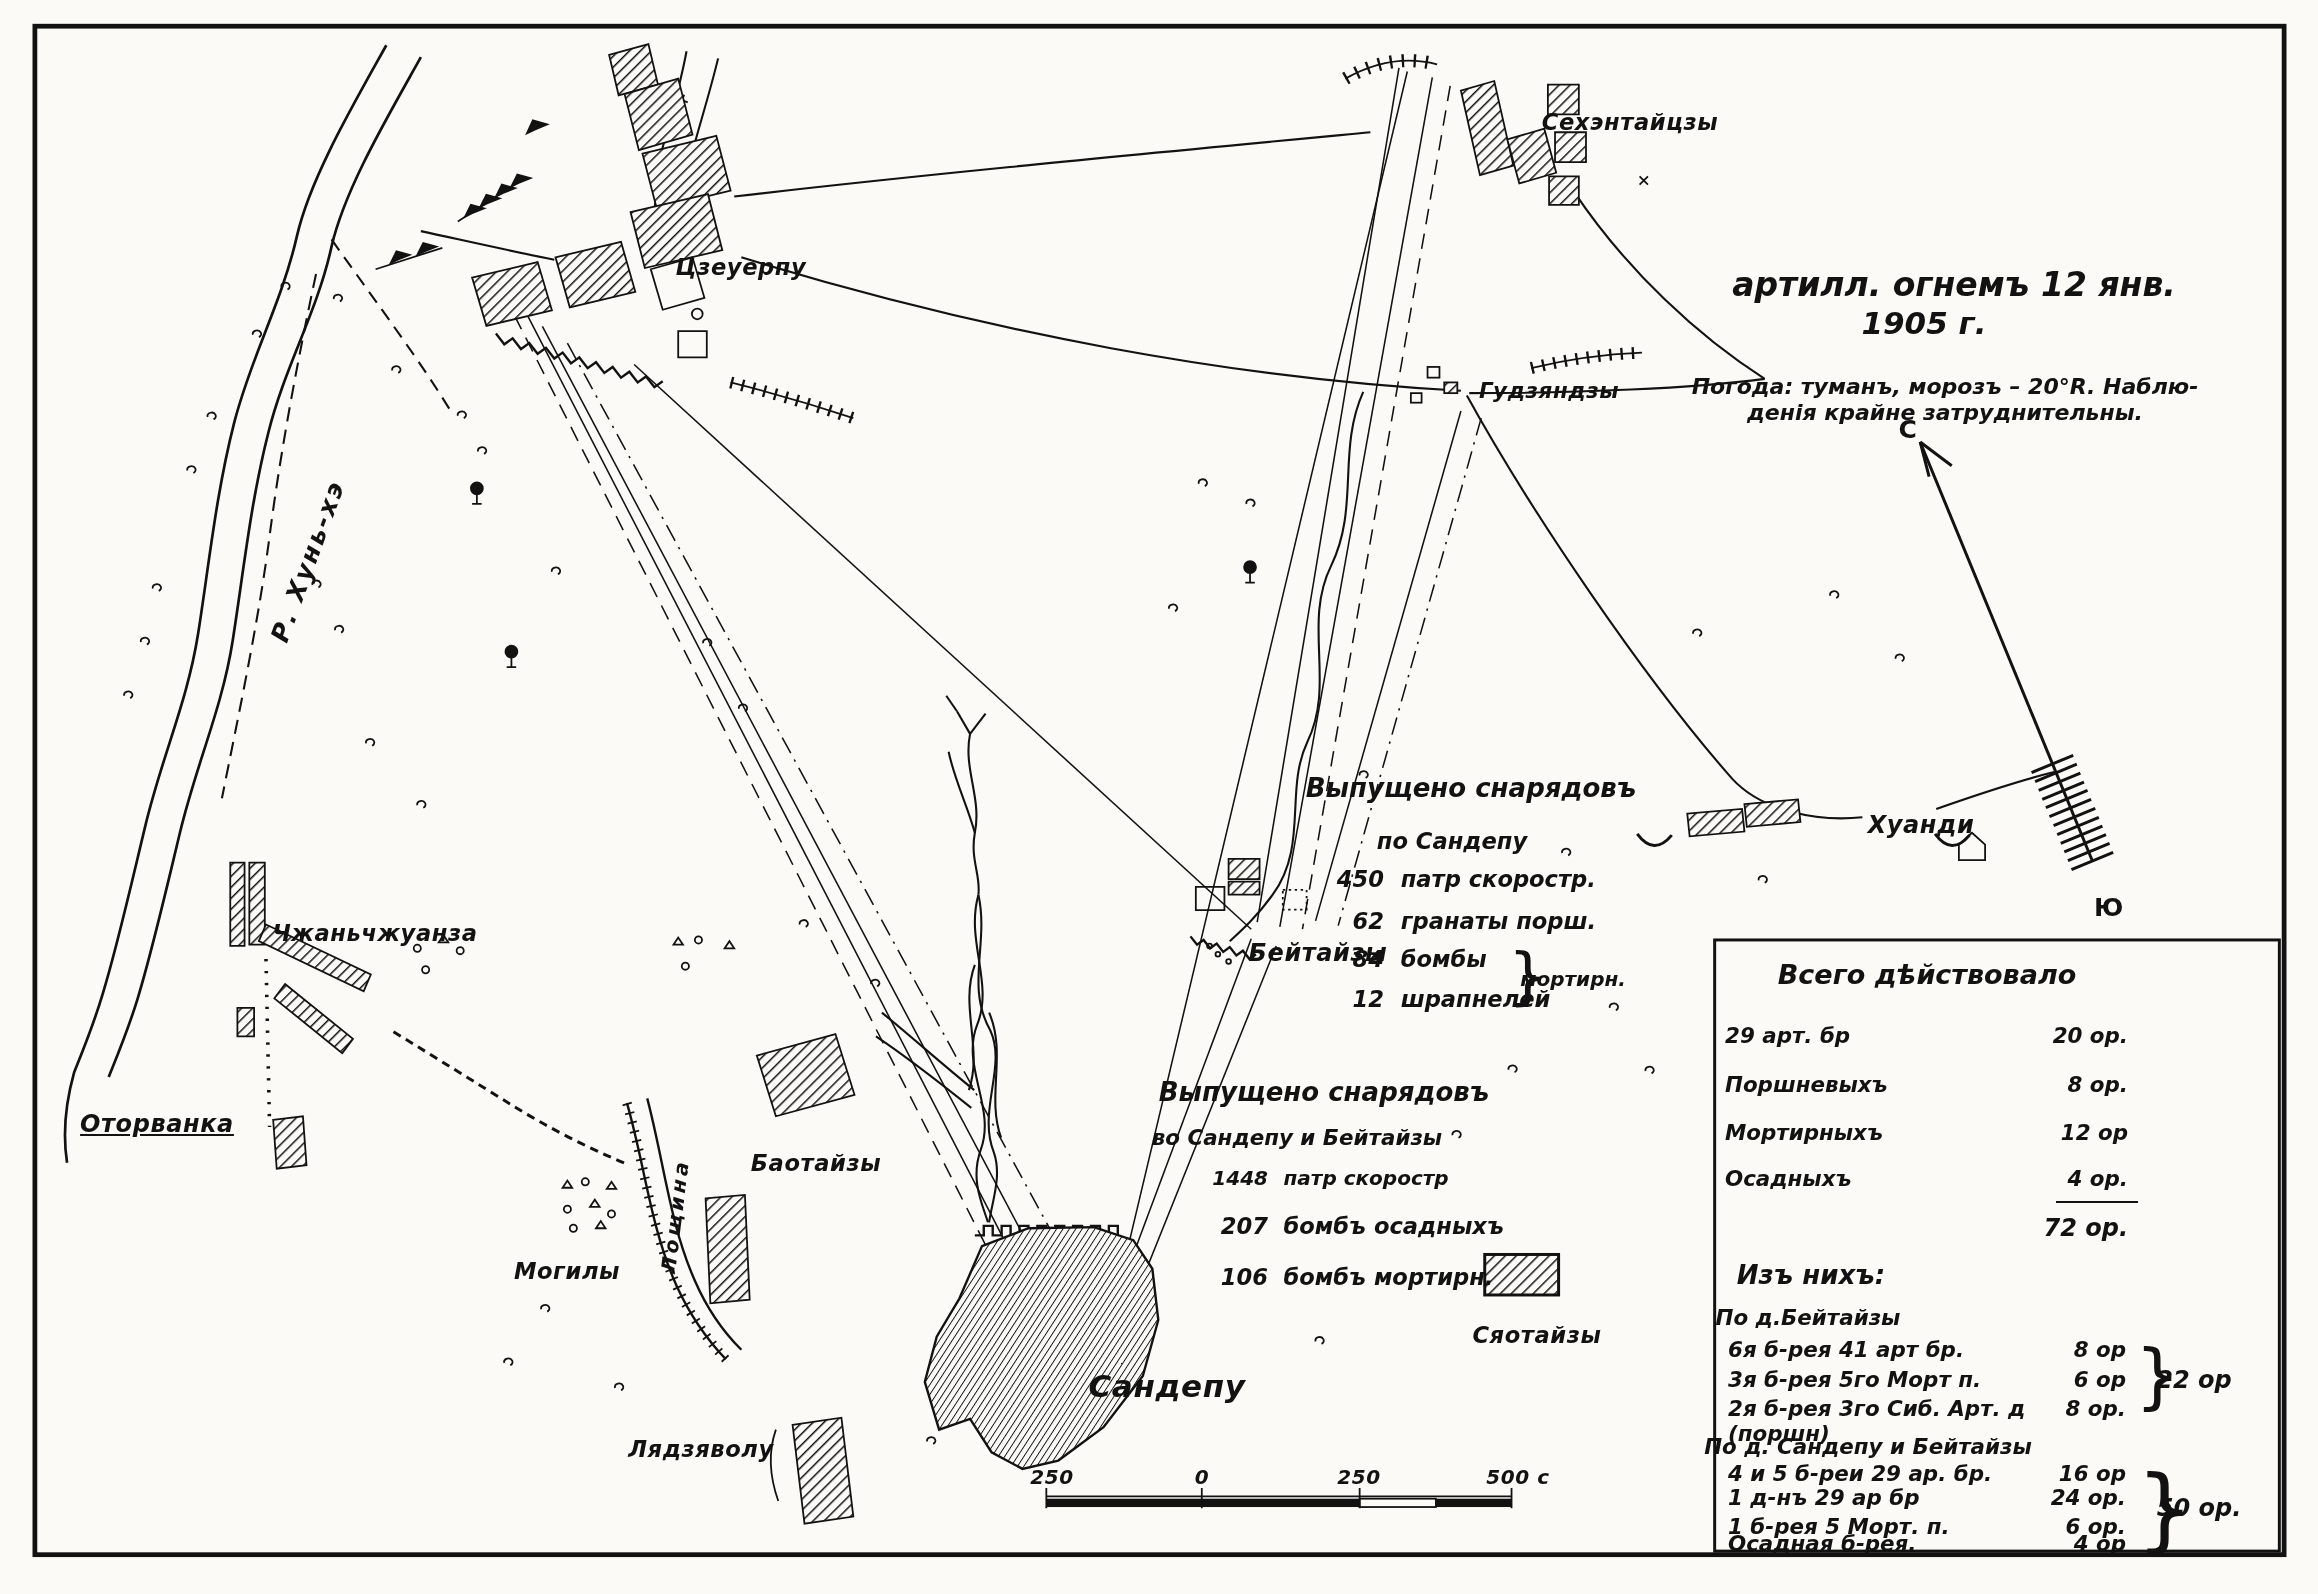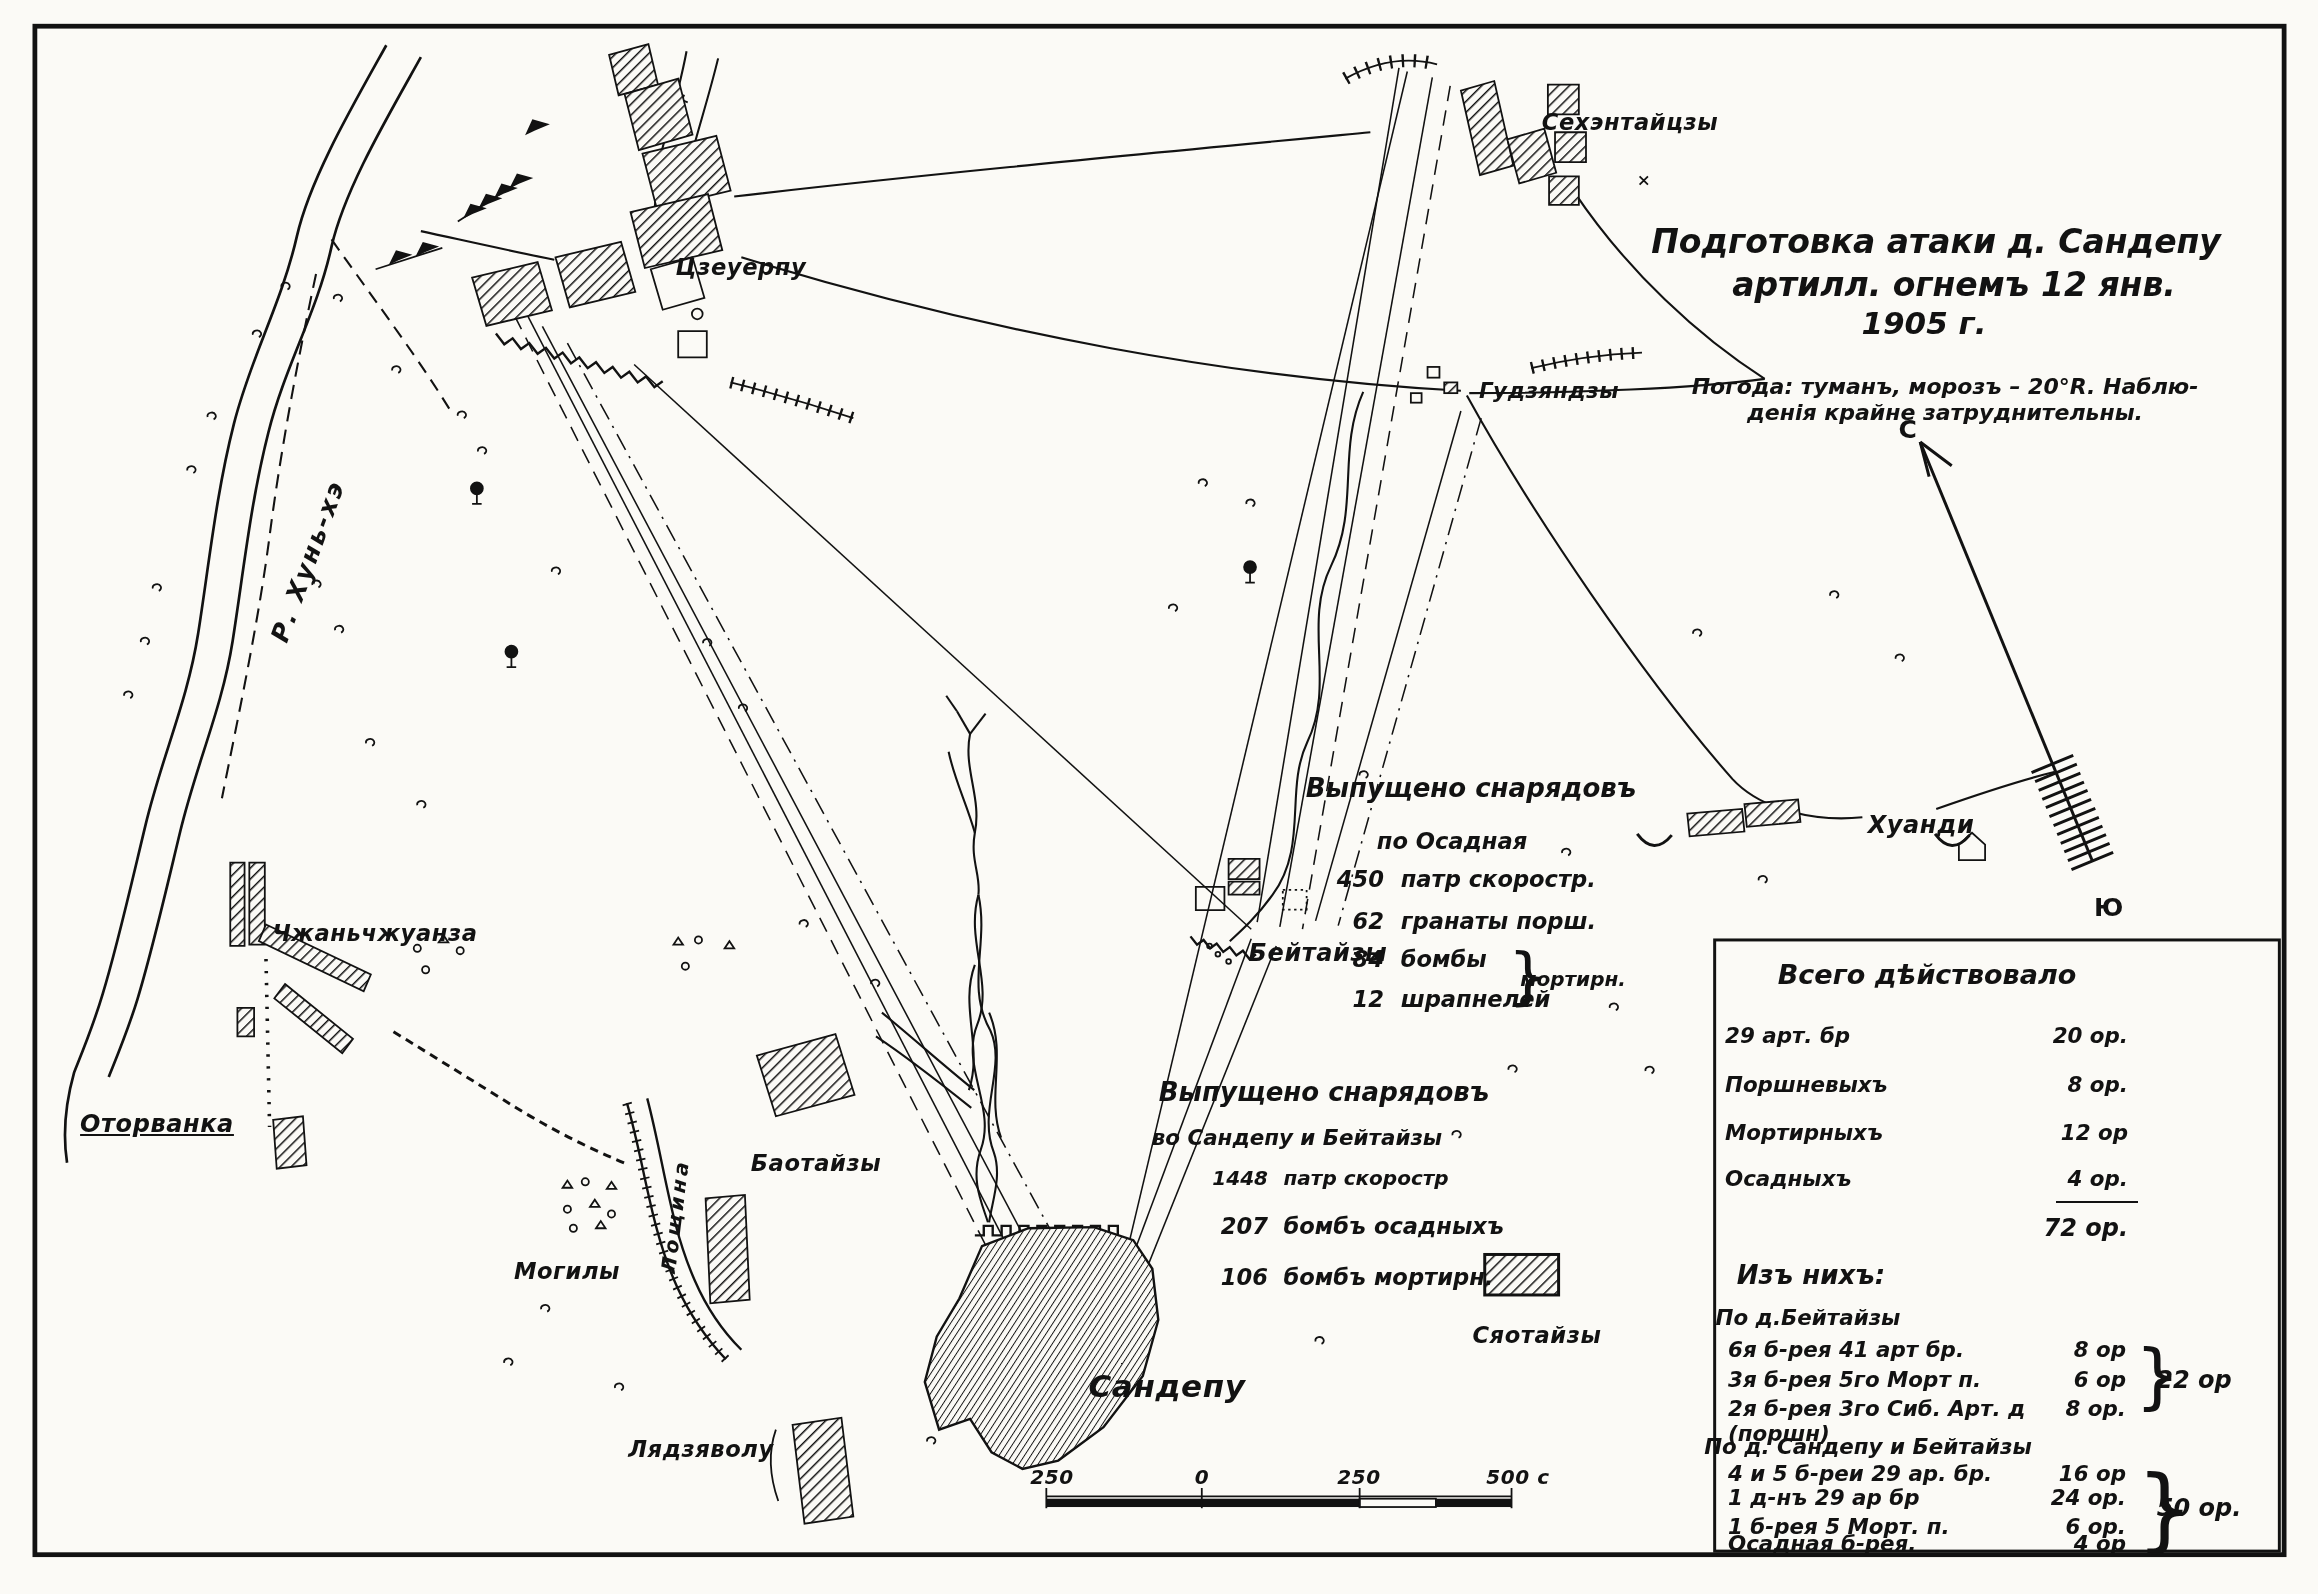--- a/index.html
+++ b/index.html
@@ -286,21 +286,20 @@
     <rect x="1756" y="2516" width="526" height="14" fill="#121212" stroke="none"></rect>
     <rect x="2282" y="2516" width="128" height="14" fill="none" stroke-width="3"></rect>
     <rect x="2410" y="2516" width="127" height="14" fill="#121212" stroke="none"></rect>
     <line x1="1756" y1="2498" x2="1756" y2="2532" stroke-width="3"></line>
     <line x1="2017" y1="2498" x2="2017" y2="2532" stroke-width="3"></line>
     <line x1="2282" y1="2498" x2="2282" y2="2532" stroke-width="3"></line>
     <line x1="2537" y1="2498" x2="2537" y2="2532" stroke-width="3"></line>
   </g>
 </svg>
 
-<div class="title-line" style="left:1936px;top:241px;font-size:33px;">Подготовка атаки д. Сандепу</div>
 <div class="title-line" style="left:1954px;top:284px;font-size:33px;">артилл. огнемъ 12 янв.</div>
 <div class="title-line" style="left:1924px;top:323px;font-size:31px;">1905 г.</div>
 
 <div class="title-line" style="left:1945px;top:386px;font-size:22px;">Погода: туманъ, морозъ – 20°R. Наблю-</div>
 <div class="title-line" style="left:1945px;top:412px;font-size:22px;">денія крайне затруднительны.</div>
 
 <div class="lbl" style="left:1908px;top:429px;font-size:25px;font-style:normal;">С</div>
 <div class="lbl" style="left:2109px;top:907px;font-size:25px;font-style:normal;">Ю</div>
 
 <div class="lbl" style="left:741px;top:267px;font-size:22.6px;">Цзеуерпу</div>
@@ -312,21 +311,21 @@
 <div class="lbl" style="left:567px;top:1271px;font-size:22.6px;">Могилы</div>
 <div class="lbl rot" style="left:675px;top:1216px;font-size:20px;transform:translate(-50%,-50%) rotate(-83deg);letter-spacing:3.6px;">Лощина</div>
 <div class="lbl" style="left:816px;top:1163px;font-size:22.6px;">Баотайзы</div>
 <div class="lbl" style="left:1318px;top:953px;font-size:24px;">Бейтайзы</div>
 <div class="lbl" style="left:1537px;top:1327px;font-size:22.6px;margin-top:8px;">Сяотайзы</div>
 <div class="lbl" style="left:1167px;top:1386px;font-size:31px;">Сандепу</div>
 <div class="lbl" style="left:701px;top:1449px;font-size:22.6px;">Лядзяволу</div>
 <div class="lbl rot" style="left:308px;top:561px;font-size:25px;transform:translate(-50%,-50%) rotate(-70deg);letter-spacing:2.4px;">Р. Хунь-хэ</div>
 
 <div class="title-line" style="left:1471px;top:788px;font-size:26px;">Выпущено снарядовъ</div>
-<div class="title-line" style="left:1452px;top:841px;font-size:22.6px;">по Осадная</div>
+<div class="title-line" style="left:1452px;top:841px;font-size:22.6px;">по Сандепу</div>
 <div class="qtyrow" style="left:1287px;top:866px;font-size:22.6px;">
   <span class="qty" style="width:97px;">450</span>
   <span class="desc" style="margin-left:16.7px;">патр скоростр.</span>
 </div>
 <div class="qtyrow" style="left:1287px;top:908px;font-size:22.6px;">
   <span class="qty" style="width:97px;">62</span>
   <span class="desc" style="margin-left:16.7px;">гранаты порш.</span>
 </div>
 <div class="qtyrow" style="left:1287px;top:946px;font-size:22.6px;">
   <span class="qty" style="width:97px;">84</span>

